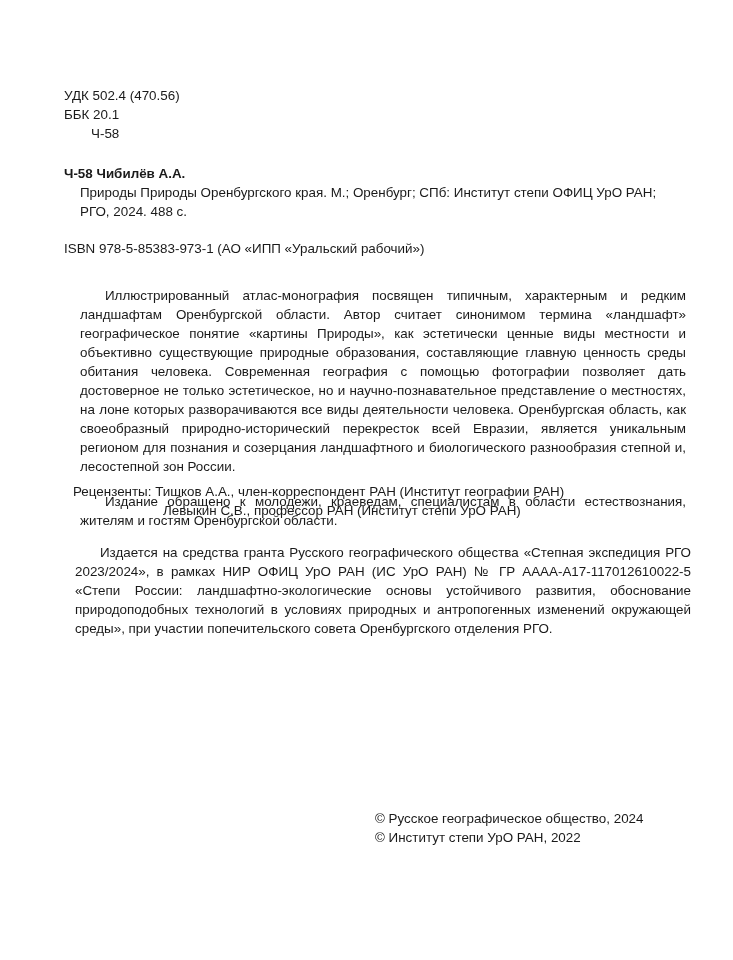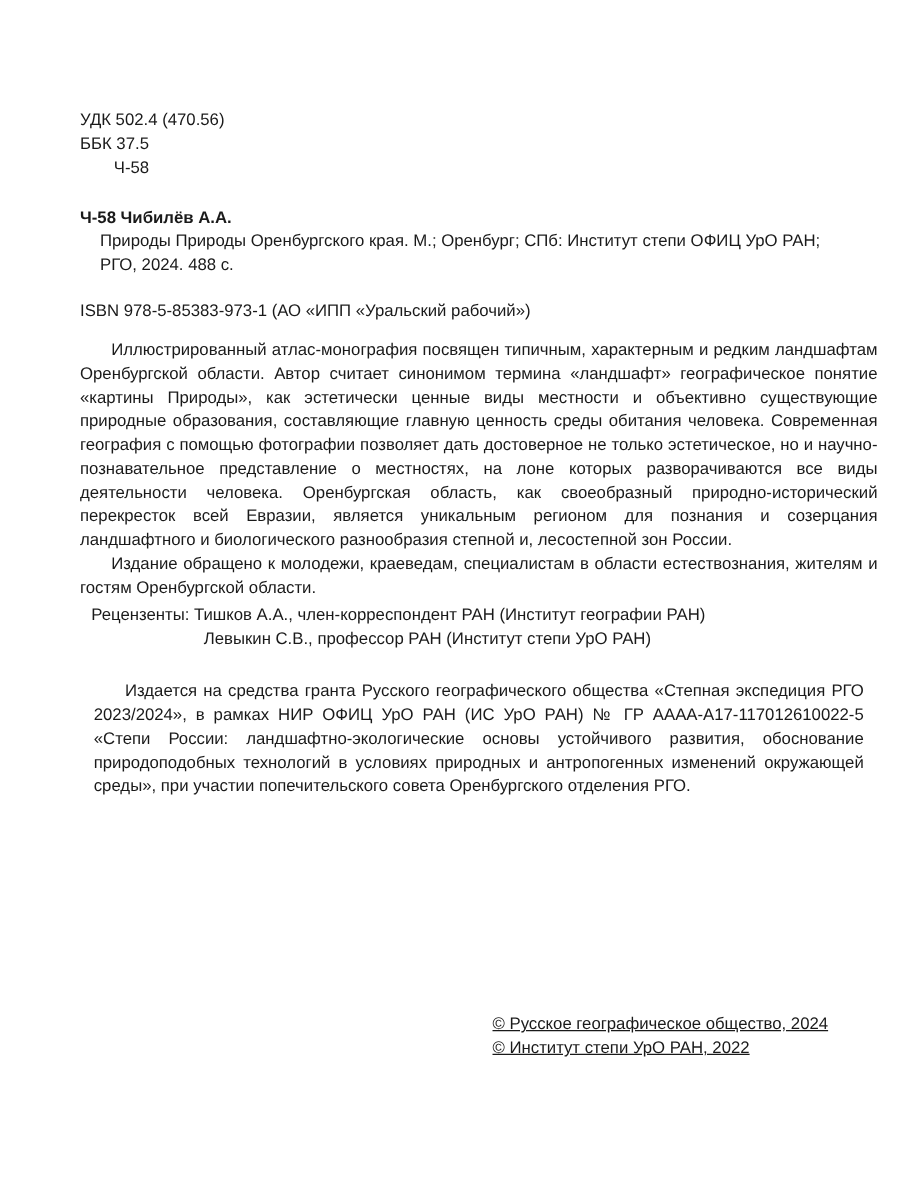--- a/index.html
+++ b/index.html
@@ -13,35 +13,35 @@
   .page { position: absolute; left: 0; top: 0; width: 733px; height: 960px; border-radius: 23px; }
   .block { position: absolute; }
   .udc { left: 64px; top: 86px; }
   .udc div { height: 19px; }
   .udc .indent { padding-left: 27px; }
   .entry { left: 64px; top: 164px; width: 640px; }
   .entry .author { font-weight: bold; }
   .entry .desc { padding-left: 16px; }
   .isbn { left: 64px; top: 239px; }
   .abstract { left: 64px; top: 270px; width: 638px; }
-  .abstract p { margin: 0; text-align: justify; text-indent: 25px; }
+  .abstract p { margin: 16px; text-align: justify; text-indent: 25px; }
   .reviewers { left: 73px; top: 482px; }
   .reviewers .row2 { padding-left: 90px; }
   .grant { left: 64px; top: 532px; width: 638px; }
   .grant p { margin: 11px; text-align: justify; text-indent: 25px; }
-  .copyright { left: 394px; top: 809px; text-decoration: underline; }
+  .copyright { left: 375px; top: 809px; }
 </style>
 </head>
 <body>
 
 <div class="page">
 
   <div class="block udc">
     <div>УДК 502.4 (470.56)</div>
-    <div>ББК 37.5</div>
+    <div>ББК 20.1</div>
     <div class="indent">Ч-58</div>
   </div>
 
   <div class="block entry">
     <div class="author">Ч-58 Чибилёв А.А.</div>
     <div class="desc">Природы Природы Оренбургского края. М.; Оренбург; СПб: Институт степи ОФИЦ УрО РАН;</div>
     <div class="desc">РГО, 2024. 488 с.</div>
   </div>
 
   <div class="block isbn">ISBN 978-5-85383-973-1 (АО «ИПП «Уральский рабочий»)</div>

